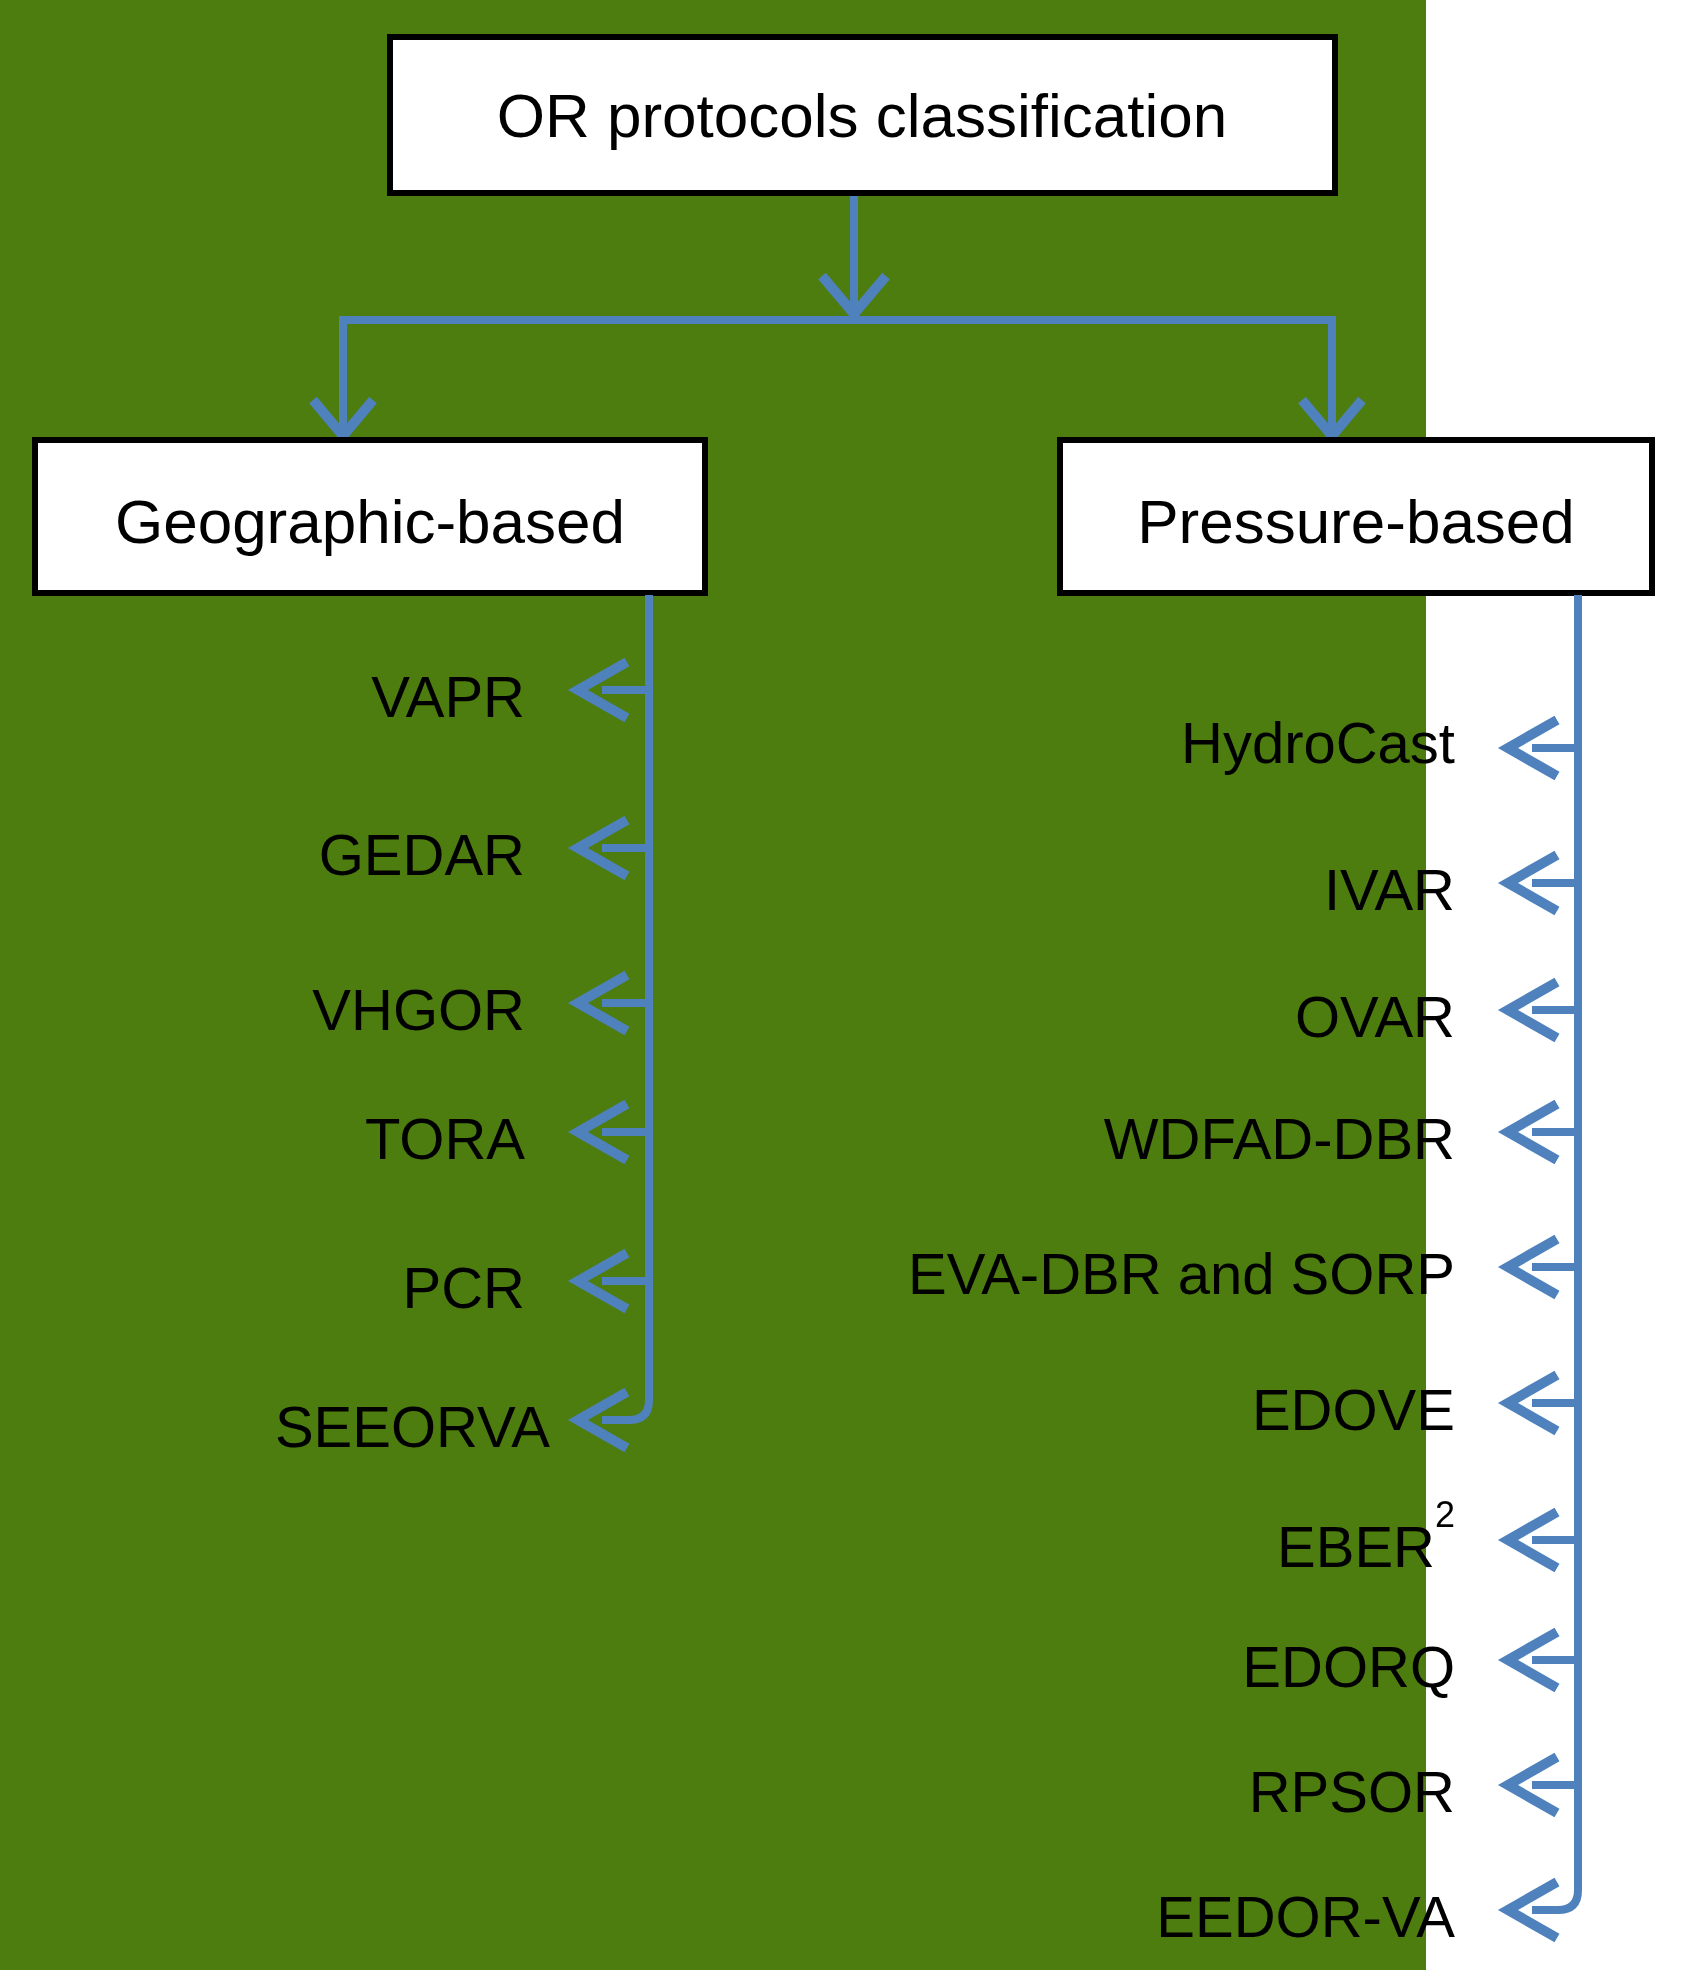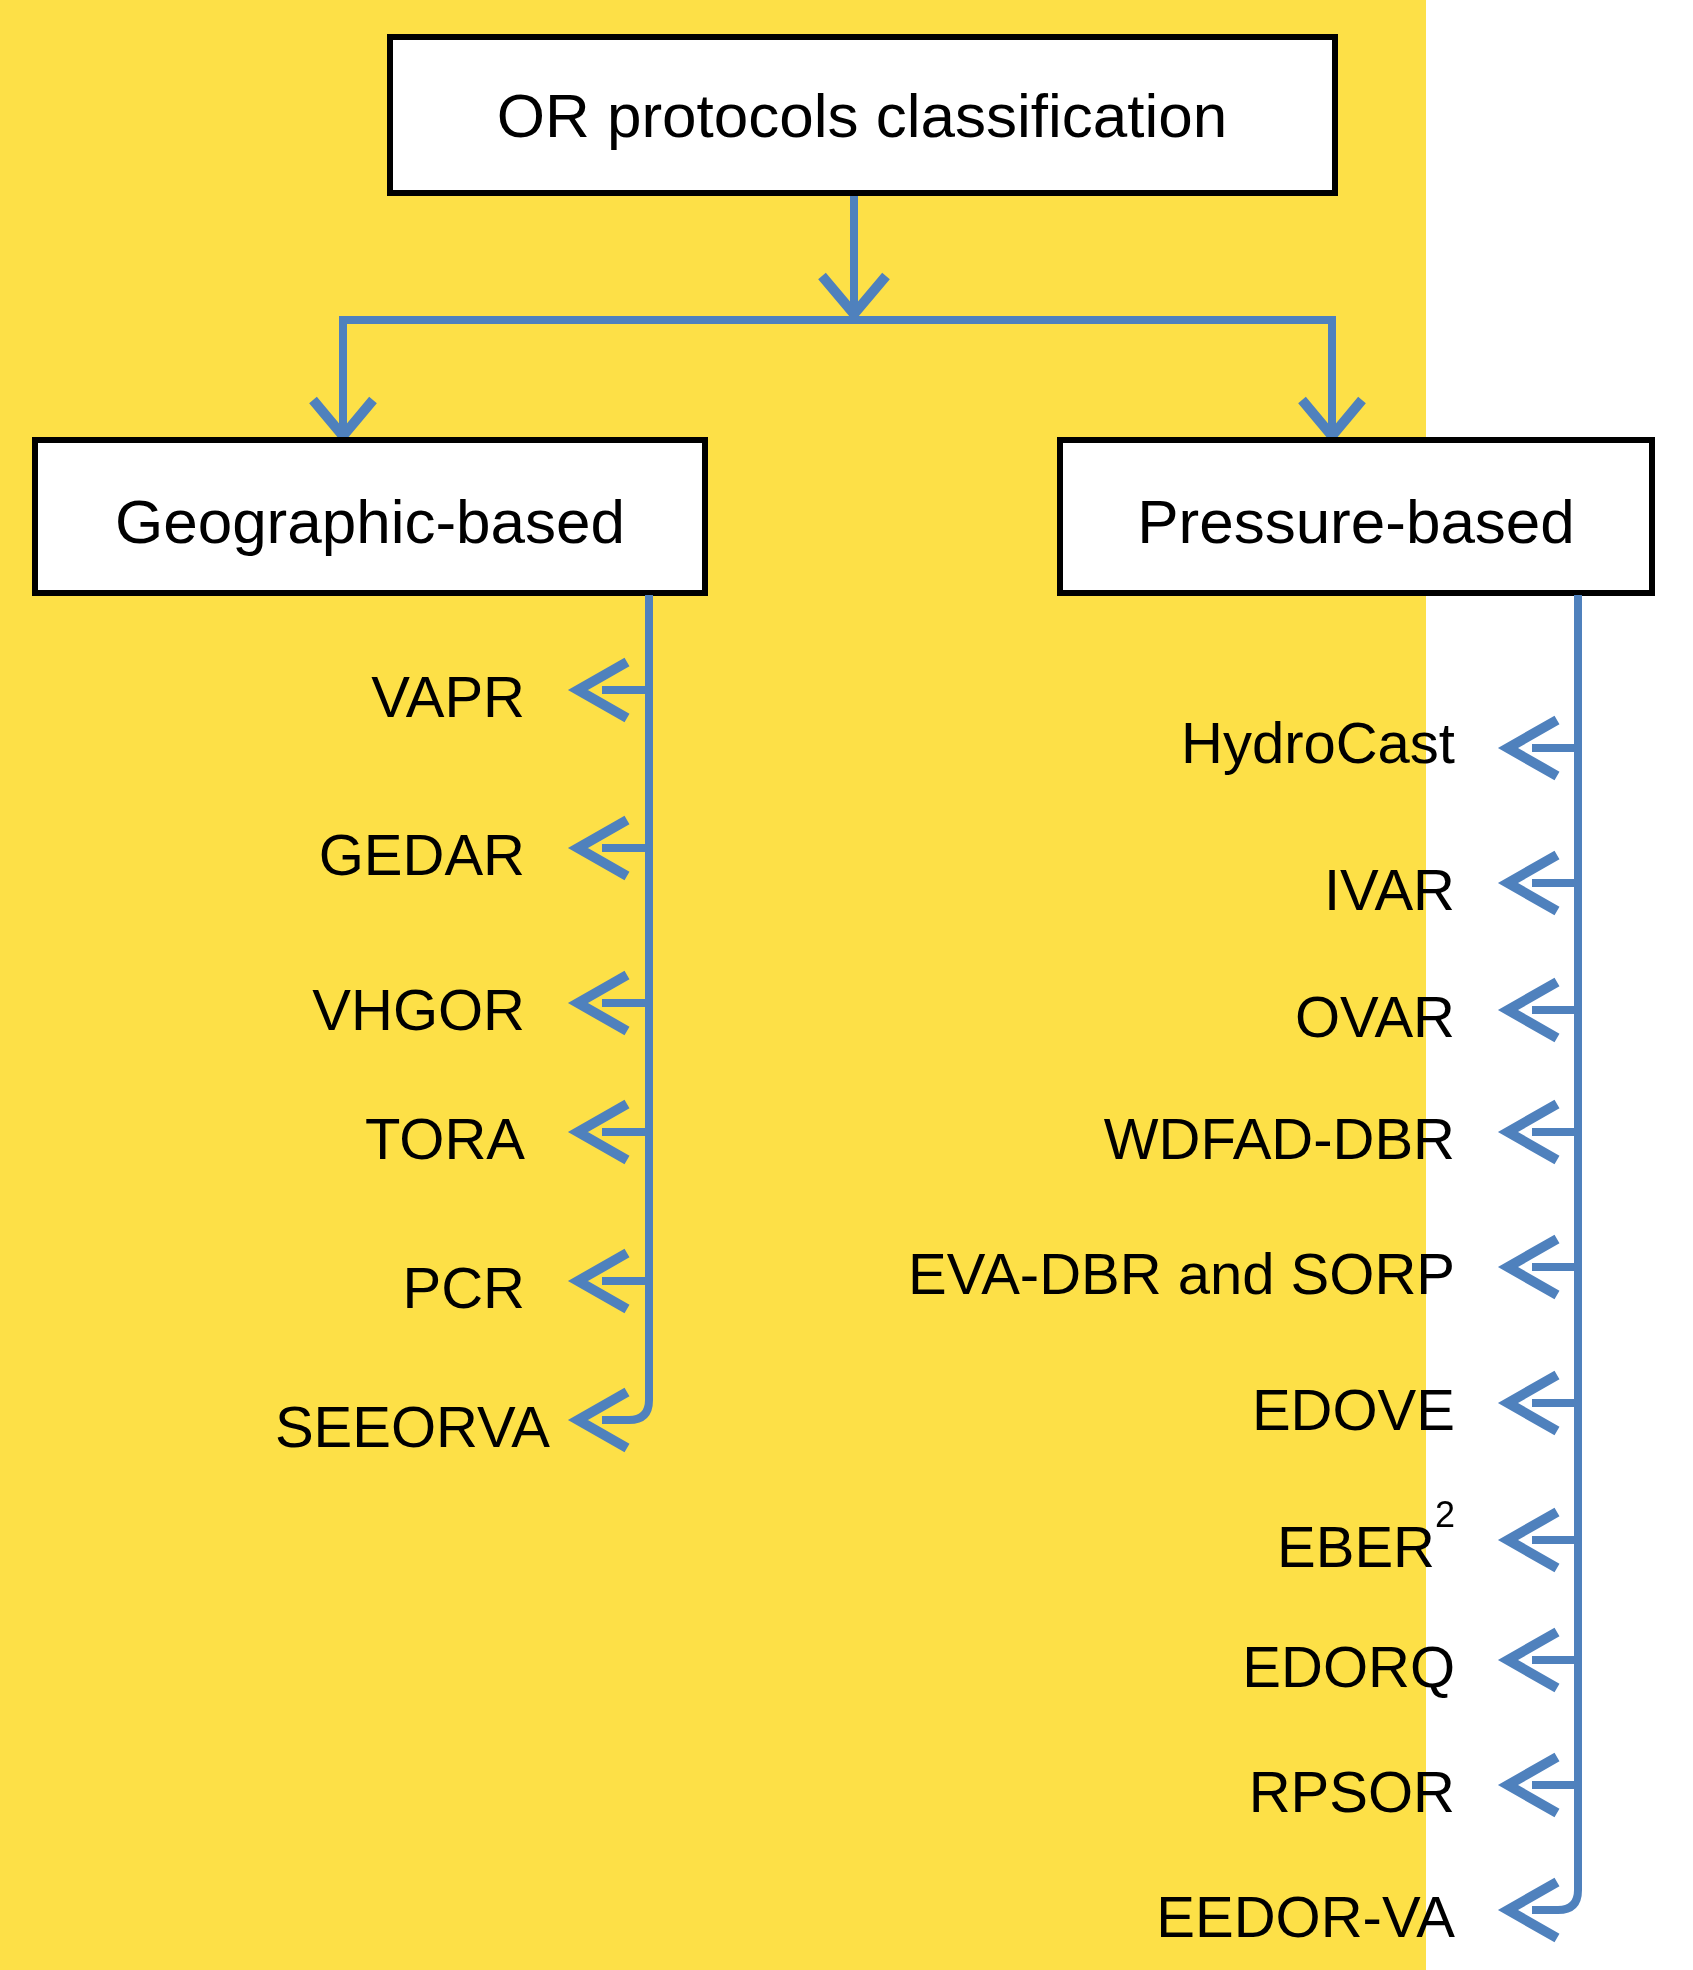--- a/index.html
+++ b/index.html
@@ -4,21 +4,21 @@
 <style>
   html, body {
     margin: 0;
     padding: 0;
     background: #ffffff;
   }
   .canvas {
     position: relative;
     width: 1426px;
     height: 1970px;
-    background: #fde047;
+    background: #4d7c0f;
     font-family: "Liberation Sans", sans-serif;
   }
   svg text {
     fill: #000000;
     font-family: "Liberation Sans", sans-serif;
   }
   .box-rect {
     fill: #ffffff;
     stroke: #000000;
     stroke-width: 6;

